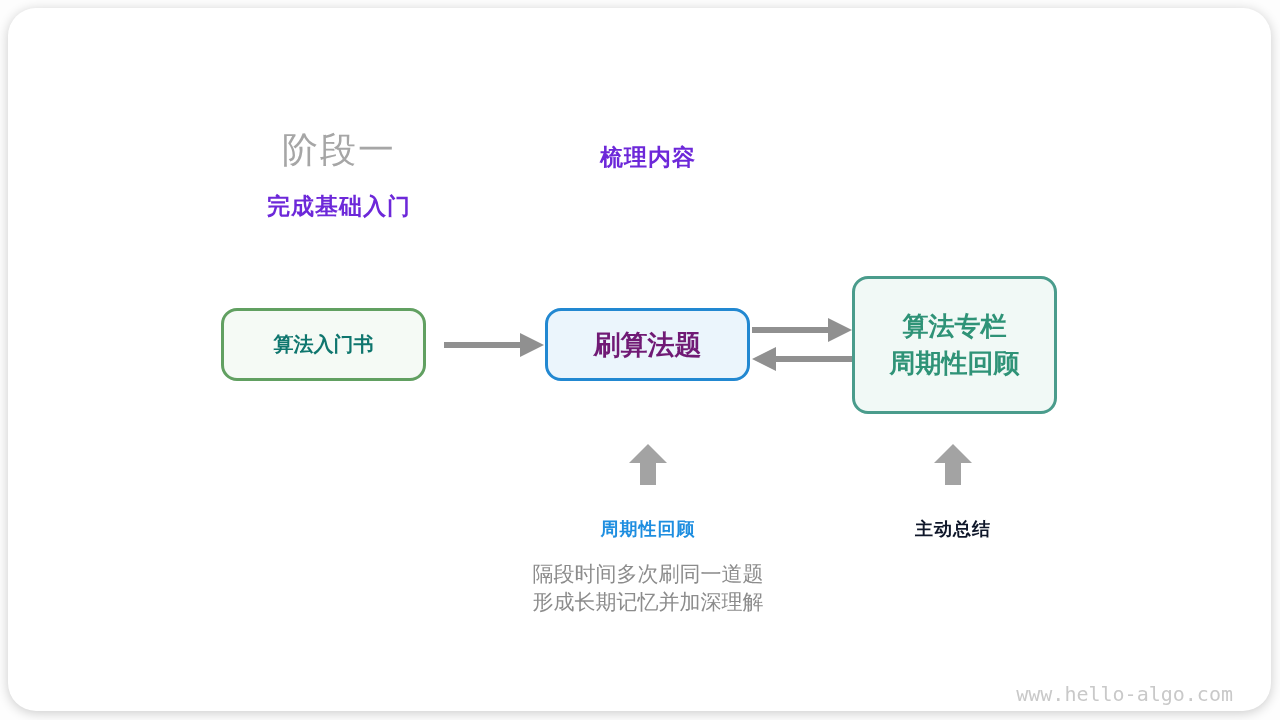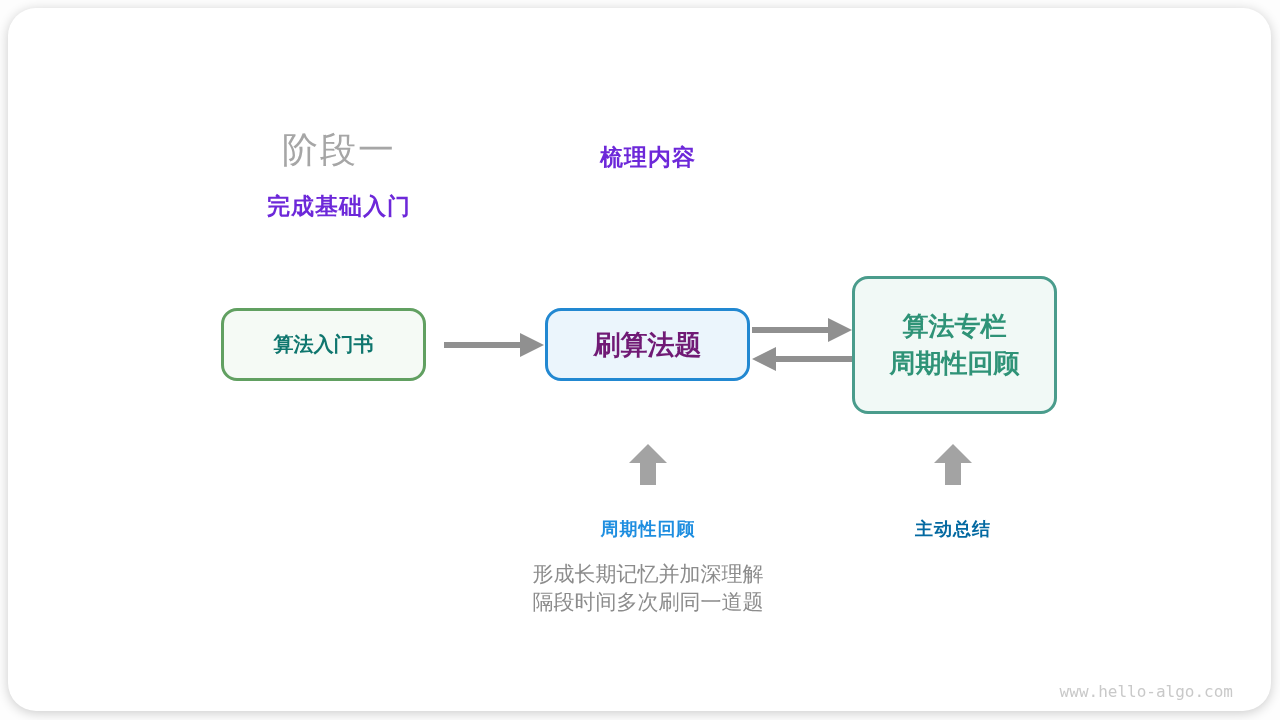--- a/index.html
+++ b/index.html
@@ -89,34 +89,34 @@
     text-align: center;
   }
   .annotation-label {
     font-size: 18px;
     font-weight: bold;
     letter-spacing: 1px;
   }
   #annotation-review { left: 475px; }
   #annotation-review .annotation-label { color: #1e8ee0; }
   #annotation-summary { left: 780px; }
-  #annotation-summary .annotation-label { color: #0369a1; }
+  #annotation-summary .annotation-label { color: #0f172a; }
   .annotation-desc {
     margin-top: 19px;
     font-size: 21px;
     line-height: 28px;
     color: #8c8c8c;
   }
 
   .watermark {
     position: absolute;
     top: 674px;
     right: 38px;
     font-family: "DejaVu Sans Mono", "Liberation Mono", monospace;
-    font-size: 16px;
+    font-size: 20px;
     color: #c9c9c9;
   }
 </style>
 </head>
 <body>
 
 <div class="canvas">
   <div class="card">
 
     <div class="stage" id="stage-1">
@@ -166,22 +166,22 @@
     <div class="arrow" style="left:926px; top:436px;">
       <svg width="38" height="41" viewBox="0 0 38 41">
         <polygon points="19,0 38,19 0,19" fill="#a3a3a3"></polygon>
         <rect x="11" y="19" width="16" height="22" fill="#a3a3a3"></rect>
       </svg>
     </div>
 
     <div class="annotation" id="annotation-review">
       <div class="annotation-label">周期性回顾</div>
       <div class="annotation-desc">
+        <div>隔段时间多次刷同一道题</div>
         <div>形成长期记忆并加深理解</div>
-        <div>隔段时间多次刷同一道题</div>
       </div>
     </div>
     <div class="annotation" id="annotation-summary">
       <div class="annotation-label">主动总结</div>
     </div>
 
     <div class="watermark">www.hello-algo.com</div>
 
   </div>
 </div>

